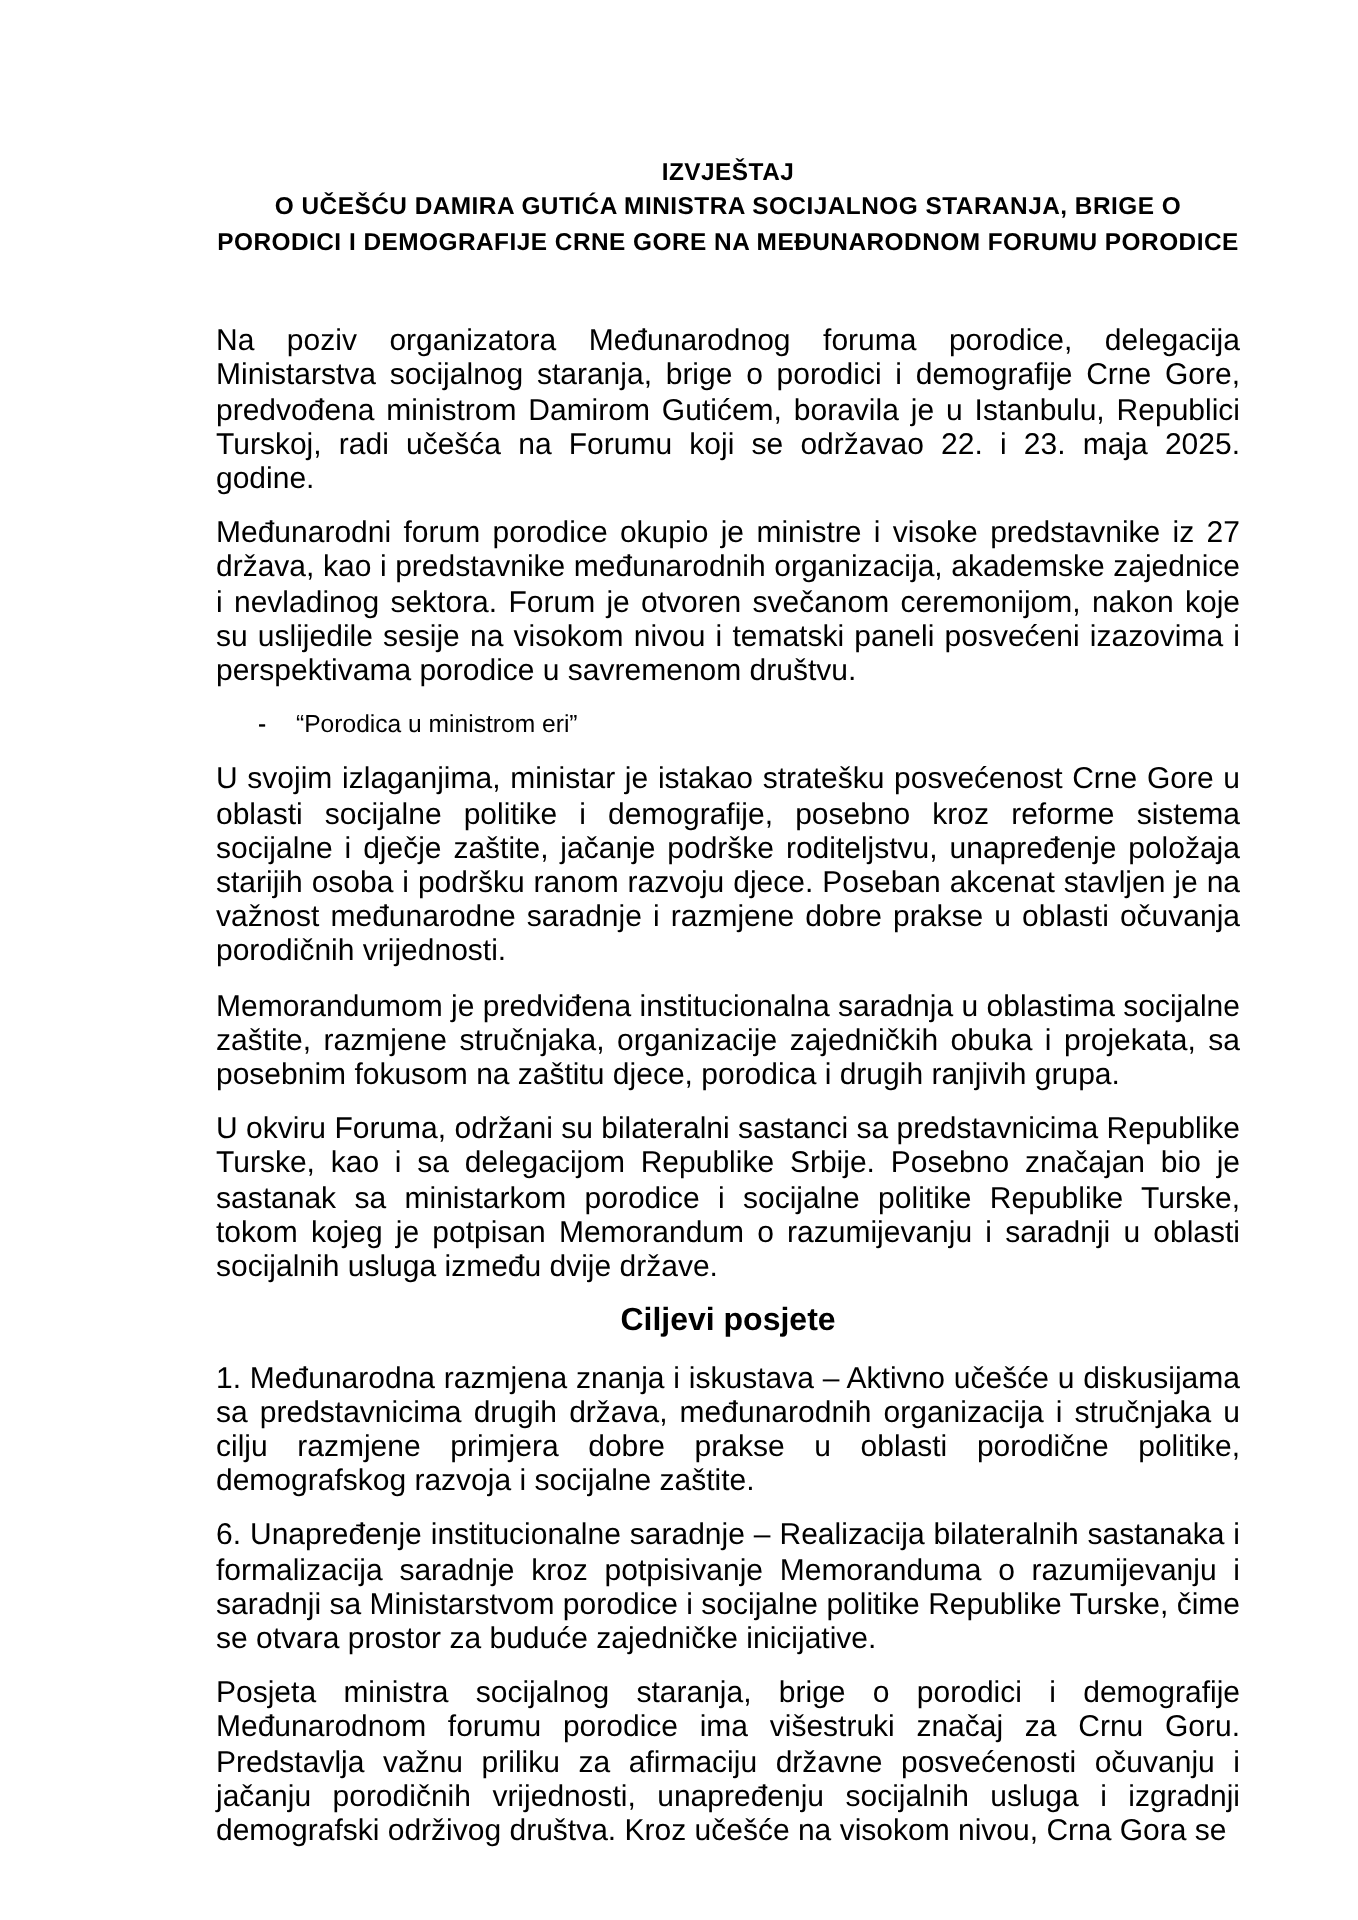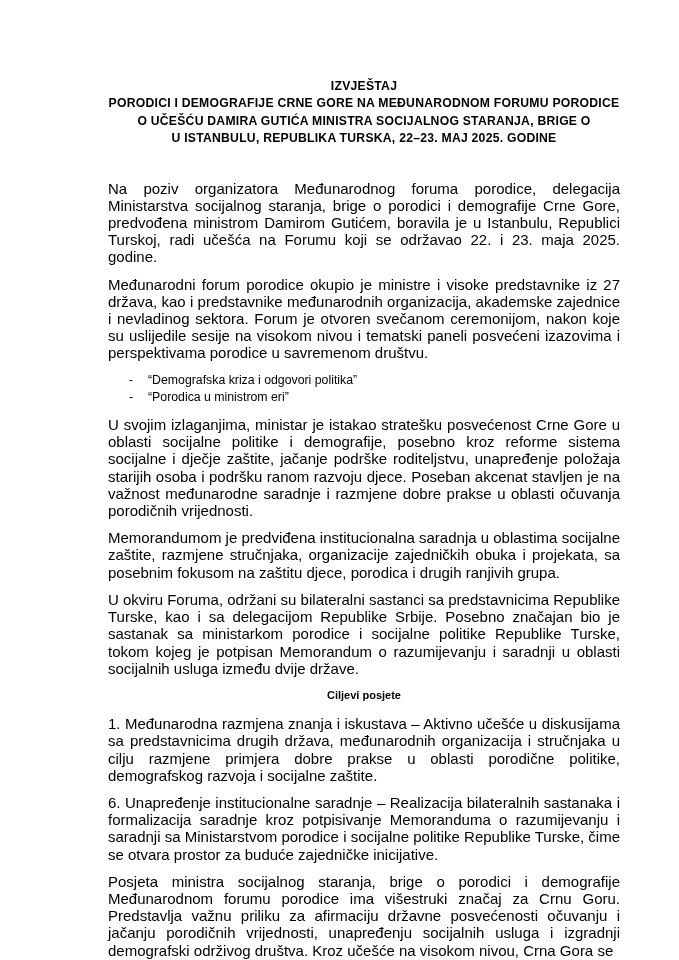--- a/index.html
+++ b/index.html
@@ -66,46 +66,45 @@
     text-align: left;
   }
   ul.panel-list li .dash {
     position: absolute;
     left: 21px;
     top: 0;
   }
   h2.section-heading {
     text-align: center;
     font-weight: bold;
-    font-size: 11px;
+    font-size: 16px;
     line-height: 17.2px;
     margin: 9px 0 11px 0;
   }
 </style>
 </head>
 <body>
 
 <div class="page">
 
   <h1 class="doc-title">
     <span class="title-line">IZVJEŠTAJ</span>
+    <span class="title-line">O UČEŠĆU DAMIRA GUTIĆA MINISTRA SOCIJALNOG STARANJA, BRIGE O</span>
     <span class="title-line wide">PORODICI I DEMOGRAFIJE CRNE GORE NA MEĐUNARODNOM FORUMU PORODICE</span>
-    <span class="title-line">O UČEŠĆU DAMIRA GUTIĆA MINISTRA SOCIJALNOG STARANJA, BRIGE O</span>
-    <span class="title-line">U ISTANBULU, REPUBLIKA TURSKA, 22–23. MAJ 2025. GODINE</span>
   </h1>
 
   <div class="body-block">
 
     <p class="para">Na poziv organizatora Međunarodnog foruma porodice, delegacija Ministarstva socijalnog staranja, brige o porodici i demografije Crne Gore, predvođena ministrom Damirom Gutićem, boravila je u Istanbulu, Republici Turskoj, radi učešća na Forumu koji se održavao 22. i 23. maja 2025. godine.</p>
 
     <p class="para">Međunarodni forum porodice okupio je ministre i visoke predstavnike iz 27 država, kao i predstavnike međunarodnih organizacija, akademske zajednice i nevladinog sektora. Forum je otvoren svečanom ceremonijom, nakon koje su uslijedile sesije na visokom nivou i tematski paneli posvećeni izazovima i perspektivama porodice u savremenom društvu.</p>
 
 
     <ul class="panel-list">
-      <li><span class="dash">-</span><span>“Demografska kriza i odgovori politika”</span></li>
+      <li><span class="dash">-</span></li>
       <li><span class="dash">-</span><span>“Porodica u ministrom eri”</span></li>
     </ul>
 
     <p class="para">U svojim izlaganjima, ministar je istakao stratešku posvećenost Crne Gore u oblasti socijalne politike i demografije, posebno kroz reforme sistema socijalne i dječje zaštite, jačanje podrške roditeljstvu, unapređenje položaja starijih osoba i podršku ranom razvoju djece. Poseban akcenat stavljen je na važnost međunarodne saradnje i razmjene dobre prakse u oblasti očuvanja porodičnih vrijednosti.</p>
 
     <p class="para">Memorandumom je predviđena institucionalna saradnja u oblastima socijalne zaštite, razmjene stručnjaka, organizacije zajedničkih obuka i projekata, sa posebnim fokusom na zaštitu djece, porodica i drugih ranjivih grupa.</p>
 
     <p class="para">U okviru Foruma, održani su bilateralni sastanci sa predstavnicima Republike Turske, kao i sa delegacijom Republike Srbije. Posebno značajan bio je sastanak sa ministarkom porodice i socijalne politike Republike Turske, tokom kojeg je potpisan Memorandum o razumijevanju i saradnji u oblasti socijalnih usluga između dvije države.</p>
 
     <h2 class="section-heading">Ciljevi posjete</h2>

